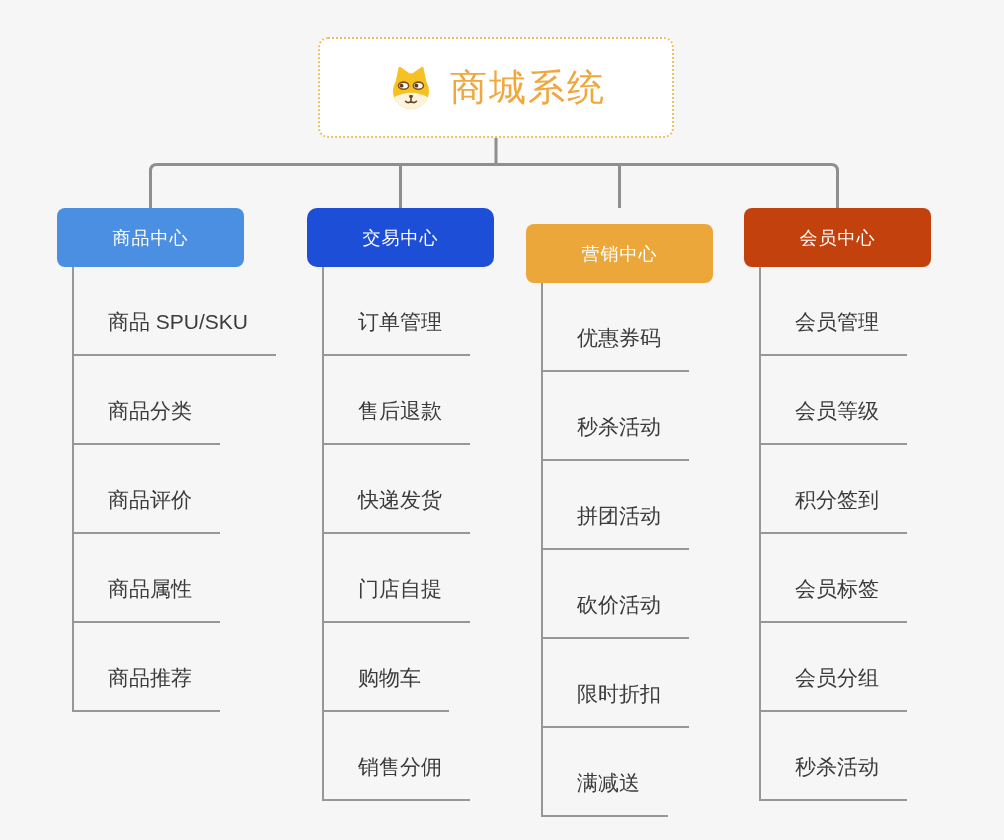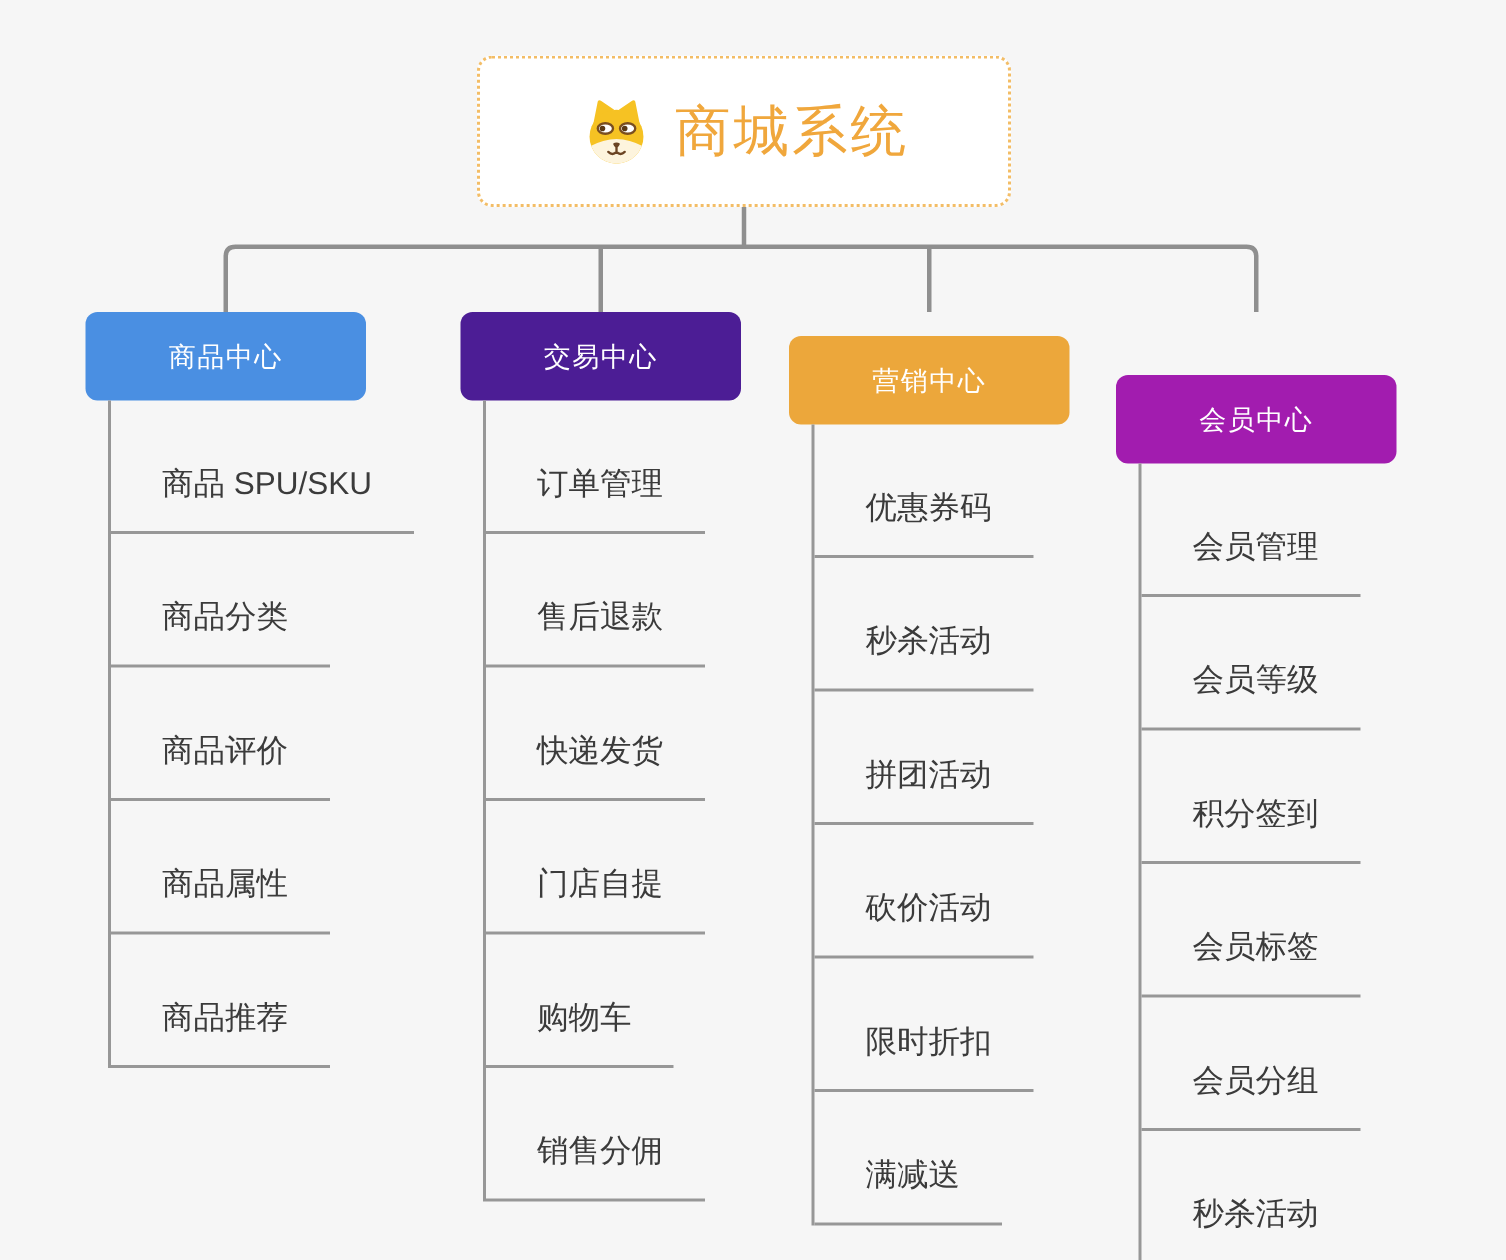--- a/index.html
+++ b/index.html
@@ -112,21 +112,21 @@
   </div>
 
   <div class="child-item">
     <span class="child-label">商品推荐</span>
   </div>
 
 </div>
   </div>
 
   <div class="branch" style="left: 307px;">
-    <div class="branch-node" style="background: #4c1d95;">交易中心</div>
+    <div class="branch-node" style="background: #1d4ed8; border-radius: 10px;">交易中心</div>
     <div class="children">
   <div class="child-item">
     <span class="child-label">订单管理</span>
   </div>
 
   <div class="child-item">
     <span class="child-label">售后退款</span>
   </div>
 
   <div class="child-item">
@@ -170,21 +170,21 @@
     <span class="child-label">限时折扣</span>
   </div>
 
   <div class="child-item">
     <span class="child-label">满减送</span>
   </div>
 </div>
   </div>
 
   <div class="branch" style="left: 744px;">
-    <div class="branch-node" style="background: #a21caf; margin-top: 42px;">会员中心</div>
+    <div class="branch-node" style="background: #c2410c;">会员中心</div>
     <div class="children">
   <div class="child-item">
     <span class="child-label">会员管理</span>
   </div>
 
   <div class="child-item">
     <span class="child-label">会员等级</span>
   </div>
 
   <div class="child-item">

